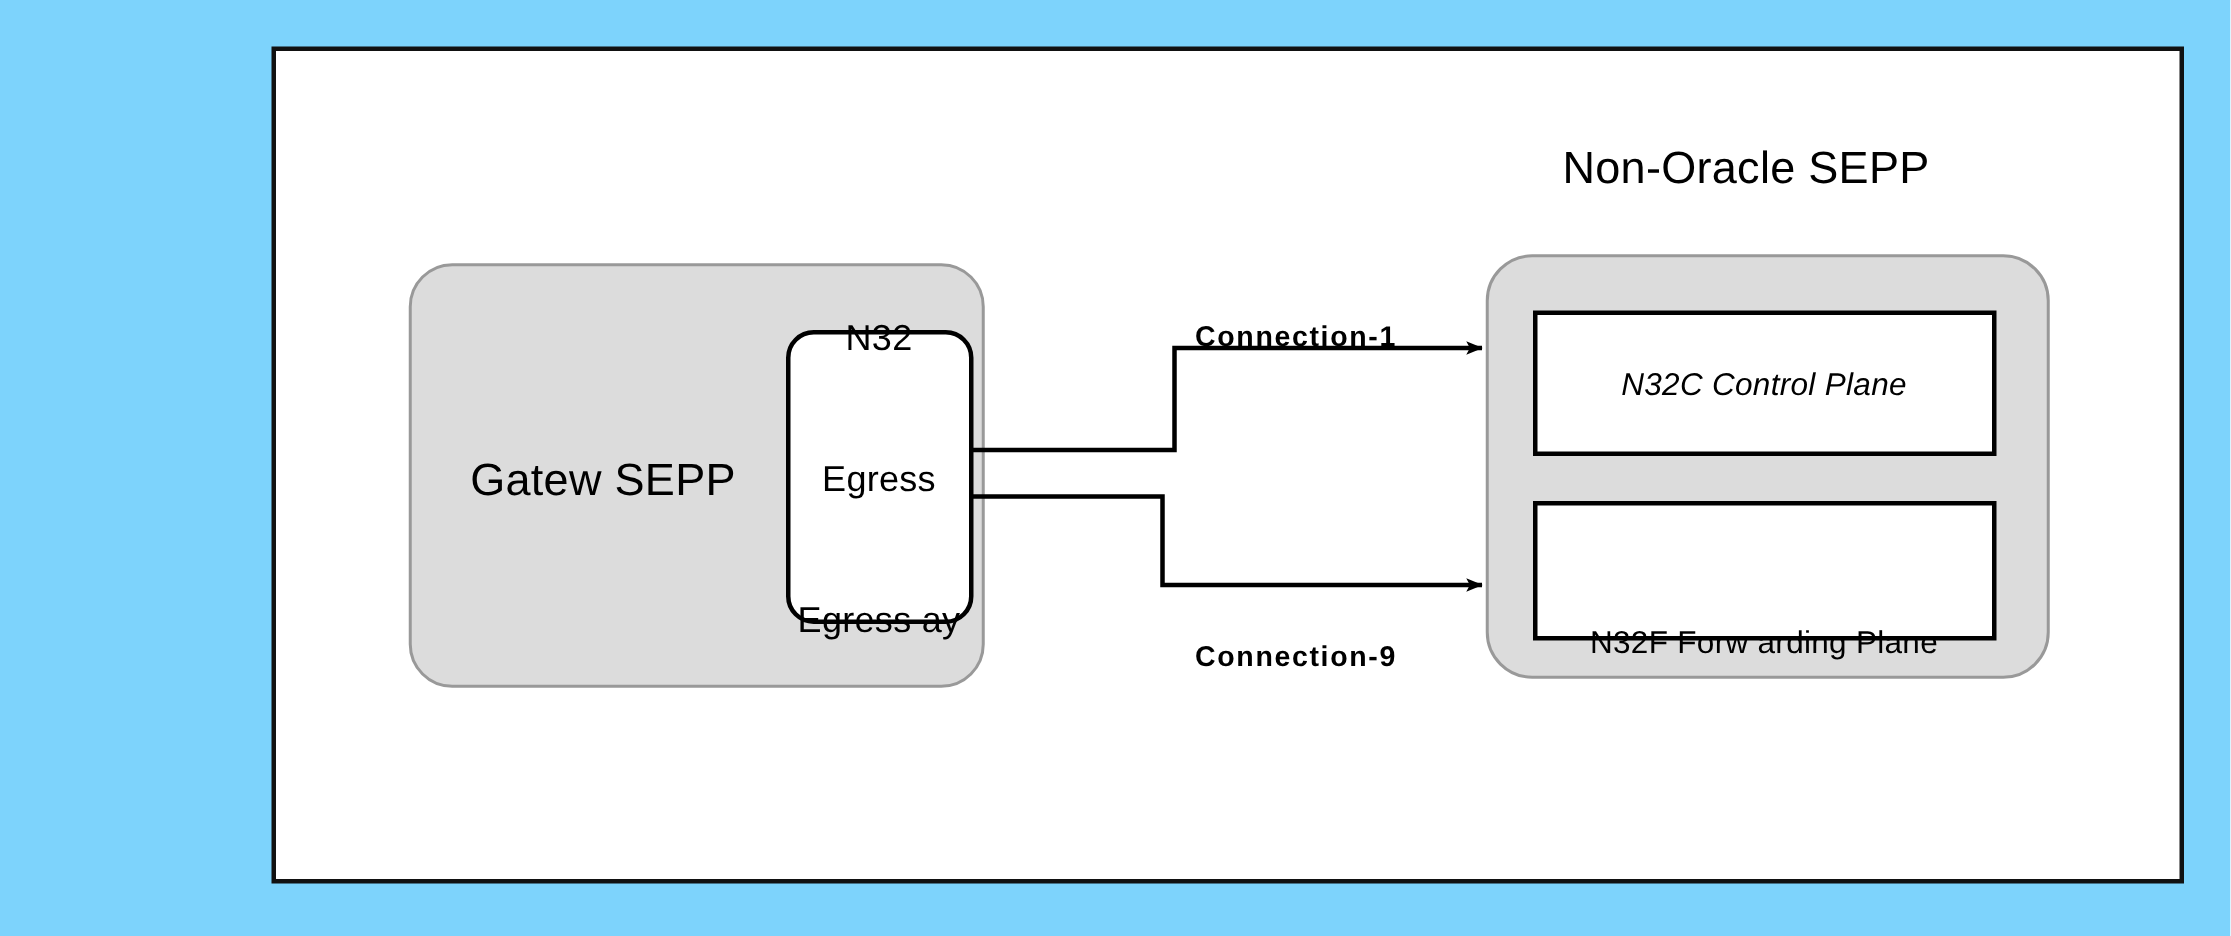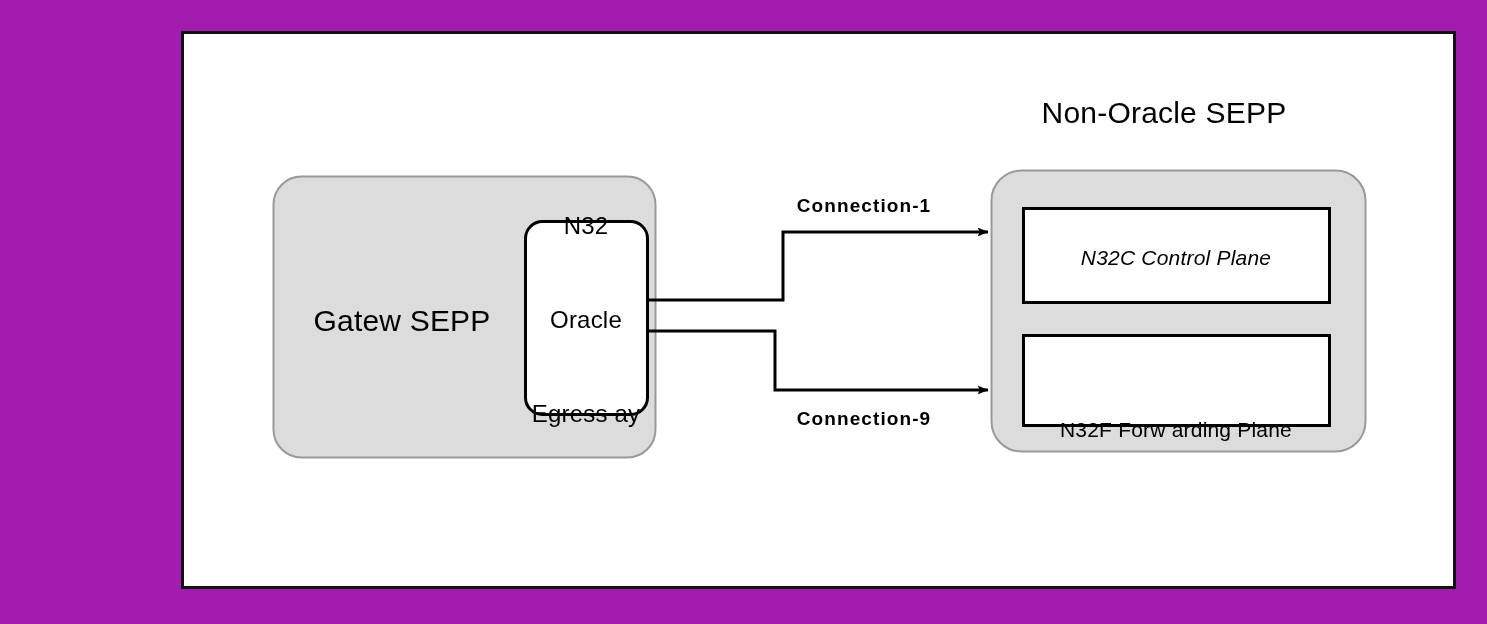--- a/index.html
+++ b/index.html
@@ -8,21 +8,21 @@
     padding: 0;
     background: #ffffff;
   }
   body {
     font-family: "Liberation Sans", sans-serif;
   }
   #canvas {
     position: relative;
     width: 1487px;
     height: 624px;
-    background: #a21caf;
+    background: #7dd3fc;
     overflow: hidden;
   }
   #diagram-svg {
     position: absolute;
     left: 0;
     top: 0;
     width: 1487px;
     height: 624px;
   }
   .txt {
@@ -43,20 +43,21 @@
   }
   .gw-lbl {
     font-size: 24px;
     line-height: 1.30;
     letter-spacing: 0.2px;
   }
   .conn-lbl {
     font-size: 19px;
     font-weight: bold;
     letter-spacing: 1.1px;
+    margin-top: 20px;
   }
   .ctr {
     transform: translate(-50%, -50%);
   }
 </style>
 </head>
 <body>
 
 <div id="canvas">
 
@@ -83,21 +84,21 @@
 
     <polyline points="648,331 775,331 775,390 988,390" fill="none" stroke="#000000" stroke-width="3" marker-end="url(#arrowhead)"></polyline>
   </svg>
 
   <div class="txt title-lg ctr" style="left:1164px; top:113px;">Non-Oracle SEPP</div>
 
   <div class="txt title-lg ctr" style="left:402px; top:321px;">Gatew SEPP</div>
 
   <div class="txt gw-lbl ctr" style="left:586px; top:320px; width:120px;">
     <div>N32</div>
-    <div>Oracle</div>
+    <div>Egress</div>
     <div>Egress ay</div>
   </div>
 
   <div class="txt box-lbl ctr" style="left:1176px; top:258px;font-style:italic;">N32C Control Plane</div>
 
   <div class="txt box-lbl ctr" style="left:1176px; top:382px;margin-top:48px;">N32F Forw arding Plane</div>
 
   <div class="txt conn-lbl ctr" style="left:864px; top:206px;">Connection-1</div>
 
   <div class="txt conn-lbl ctr" style="left:864px; top:419px;">Connection-9</div>

